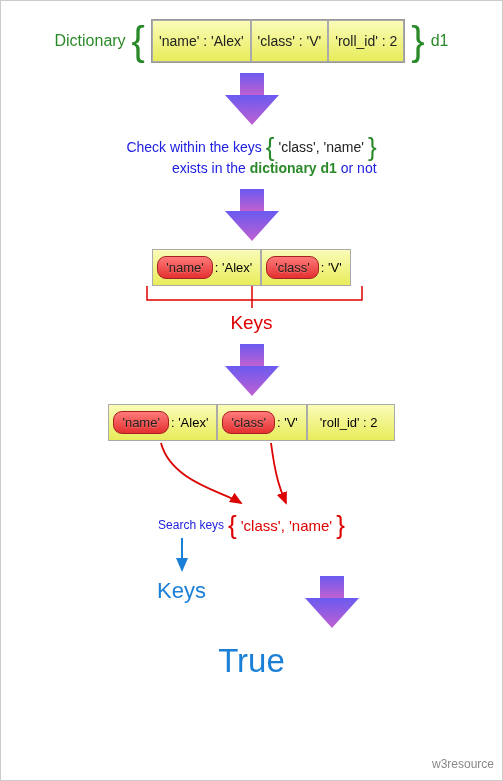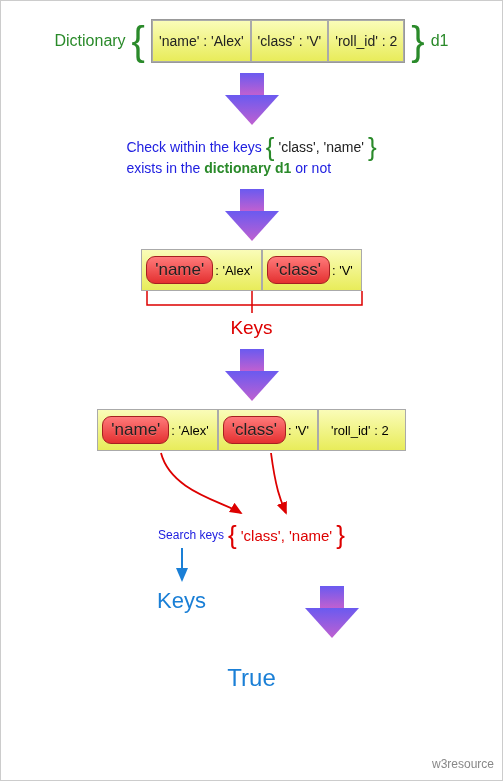--- a/index.html
+++ b/index.html
@@ -54,31 +54,31 @@
   font-size: 13px;
   display: flex;
   align-items: center;
   gap: 2px;
 }
 .pill {
   background: linear-gradient(#ff7a7a, #e43030);
   border-radius: 9px;
   padding: 3px 8px;
   color: #222;
-  font-size: 17px;
+  font-size: 13px;
   border: 1px solid #a52020;
   text-shadow: 0 1px 0 rgba(255,255,255,0.2);
 }
 .pill-plain {
   padding: 3px 8px;
   font-size: 13px;
 }
 .arrow-block { margin: 10px 0 6px 0; }
 .check-text {
-  text-align: left;
+  text-align: right;
   color: #2020e0;
   font-size: 14px;
   line-height: 1.5;
   margin: 4px 0 0 0;
 }
 .check-text .green { color: #2a8a2a; font-weight: bold; }
 .check-text .inner { display: inline-flex; align-items: center; gap: 4px; }
 .keys-under {
   margin-top: 2px;
   color: #d00;
@@ -86,21 +86,21 @@
 }
 .search-row {
   display: flex;
   align-items: center;
   gap: 4px;
   margin-top: 4px;
 }
 .search-label { color: #2020e0; font-size: 12px; }
 .search-keys { color: #d00; font-size: 15px; }
 .found-label { color: #1a7fd6; font-size: 22px; margin-top: 2px; }
-.true-label { color: #1a7fd6; font-size: 24px; margin-top: 18px; }
+.true-label { color: #1a7fd6; font-size: 33px; margin-top: 6px; }
 .attrib {
   position: absolute;
   right: 8px;
   bottom: 9px;
   color: #888;
   font-size: 12px;
 }
 svg { display: block; }
 .step3-wrap { display: flex; flex-direction: column; align-items: center; }
 .step4-wrap { display: flex; flex-direction: column; align-items: center; position: relative; }

